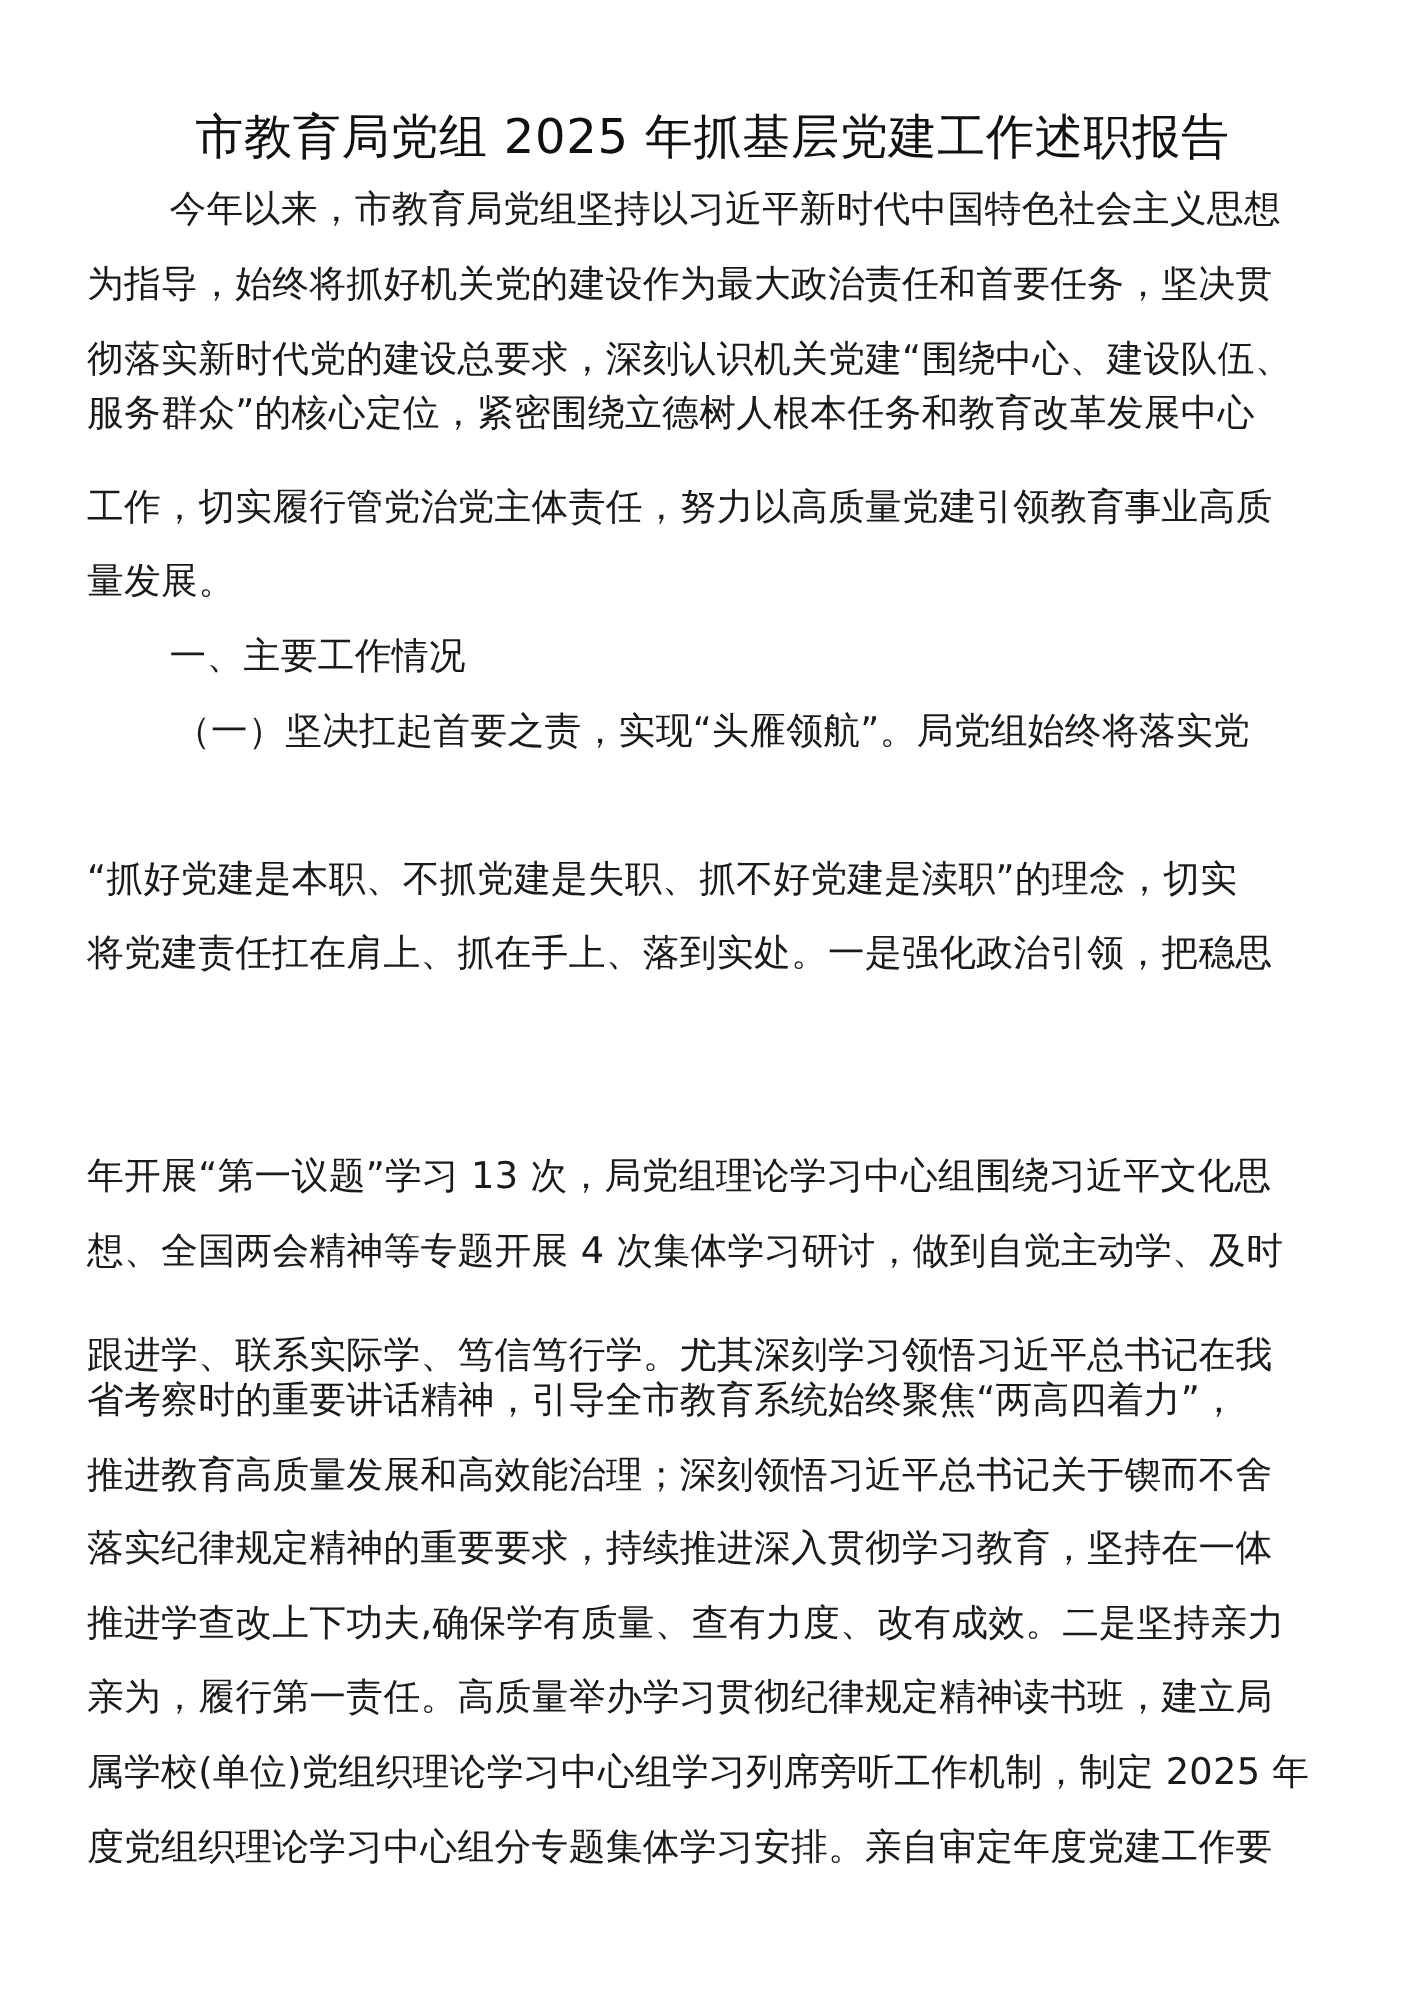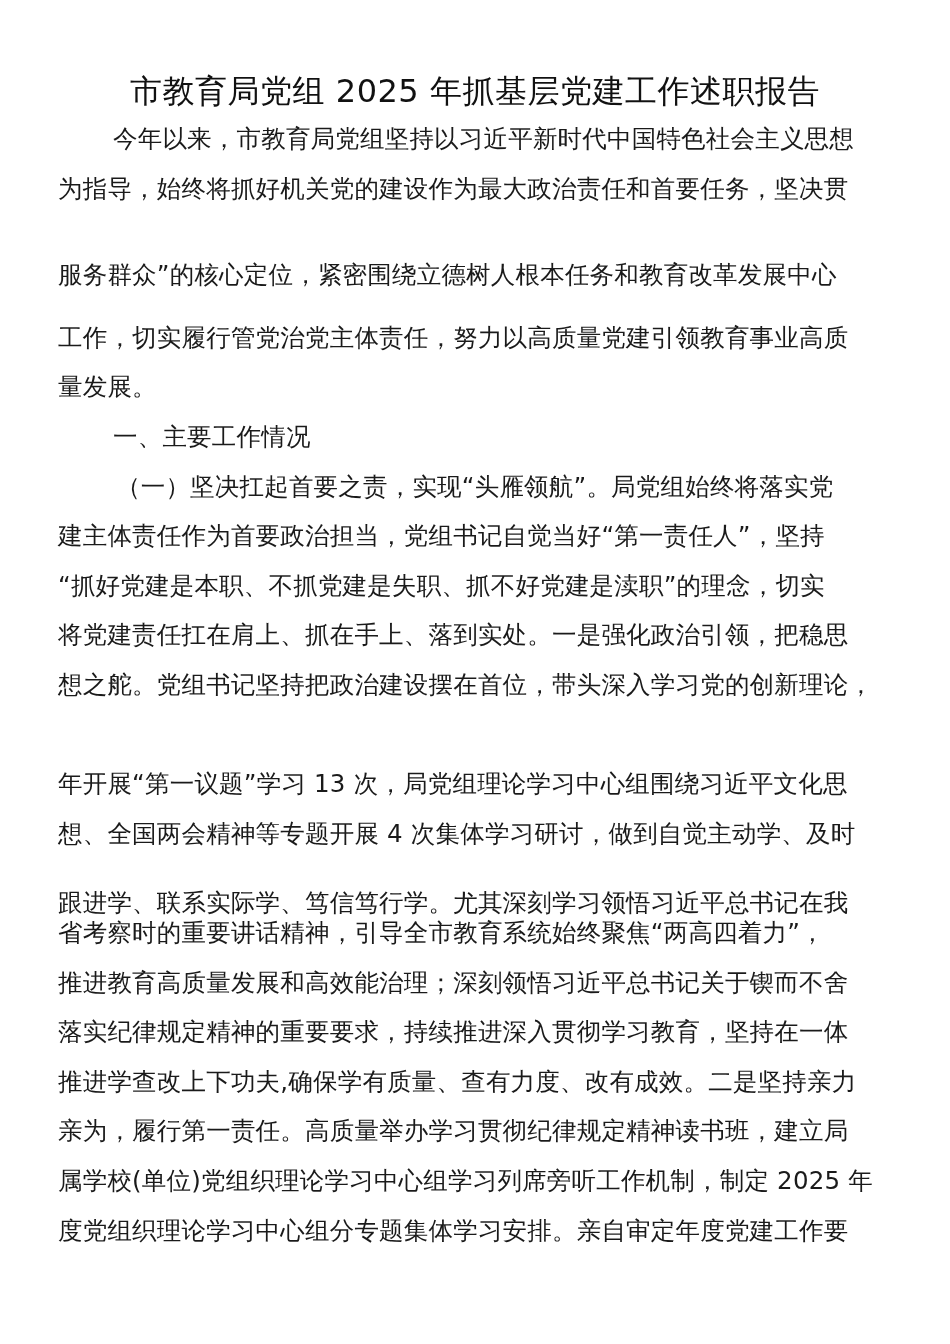--- a/index.html
+++ b/index.html
@@ -15,34 +15,33 @@
   .bold { font-weight: normal; }
 </style>
 </head>
 <body>
 
 <div class="page">
   <div class="title">市教育局党组 2025 年抓基层党建工作述职报告</div>
 
   <div class="line indent" style="top:114px">今年以来，市教育局党组坚持以习近平新时代中国特色社会主义思想</div>
   <div class="line" style="top:164px">为指导，始终将抓好机关党的建设作为最大政治责任和首要任务，坚决贯</div>
+  <div class="line" style="top:214px">彻落实新时代党的建设总要求，深刻认识机关党建“围绕中心、建设队伍、</div>
   <div class="line" style="top:250px">服务群众”的核心定位，紧密围绕立德树人根本任务和教育改革发展中心</div>
   <div class="line" style="top:313px">工作，切实履行管党治党主体责任，努力以高质量党建引领教育事业高质</div>
   <div class="line" style="top:362px">量发展。</div>
 
   <div class="line indent" style="top:412px">一、主要工作情况</div>
 
   <div class="line indent-bold" style="top:462px">
     <span class="bold">（一）坚决扛起首要之责，实现“头雁领航”。</span><span>局党组始终将落实党</span>
   </div>
 
-  <div class="line" style="top:511px">建主体责任作为首要政治担当，党组书记自觉当好“第一责任人”，坚持</div>
   <div class="line" style="top:610px">将党建责任扛在肩上、抓在手上、落到实处。一是强化政治引领，把稳思</div>
   <div class="line" style="top:561px">“抓好党建是本职、不抓党建是失职、抓不好党建是渎职”的理念，切实</div>
-  <div class="line" style="top:660px">想之舵。党组书记坚持把政治建设摆在首位，带头深入学习党的创新理论，</div>
   <div class="line" style="top:759px">年开展“第一议题”学习 13 次，局党组理论学习中心组围绕习近平文化思</div>
   <div class="line" style="top:809px">想、全国两会精神等专题开展 4 次集体学习研讨，做到自觉主动学、及时</div>
   <div class="line" style="top:878px">跟进学、联系实际学、笃信笃行学。尤其深刻学习领悟习近平总书记在我</div>
   <div class="line" style="top:908px">省考察时的重要讲话精神，引导全市教育系统始终聚焦“两高四着力”，</div>
   <div class="line" style="top:958px">推进教育高质量发展和高效能治理；深刻领悟习近平总书记关于锲而不舍</div>
   <div class="line" style="top:1007px">落实纪律规定精神的重要要求，持续推进深入贯彻学习教育，坚持在一体</div>
   <div class="line" style="top:1057px">推进学查改上下功夫,确保学有质量、查有力度、改有成效。二是坚持亲力</div>
   <div class="line" style="top:1106px">亲为，履行第一责任。高质量举办学习贯彻纪律规定精神读书班，建立局</div>
   <div class="line" style="top:1156px">属学校(单位)党组织理论学习中心组学习列席旁听工作机制，制定 2025 年</div>
   <div class="line" style="top:1206px">度党组织理论学习中心组分专题集体学习安排。亲自审定年度党建工作要</div>

